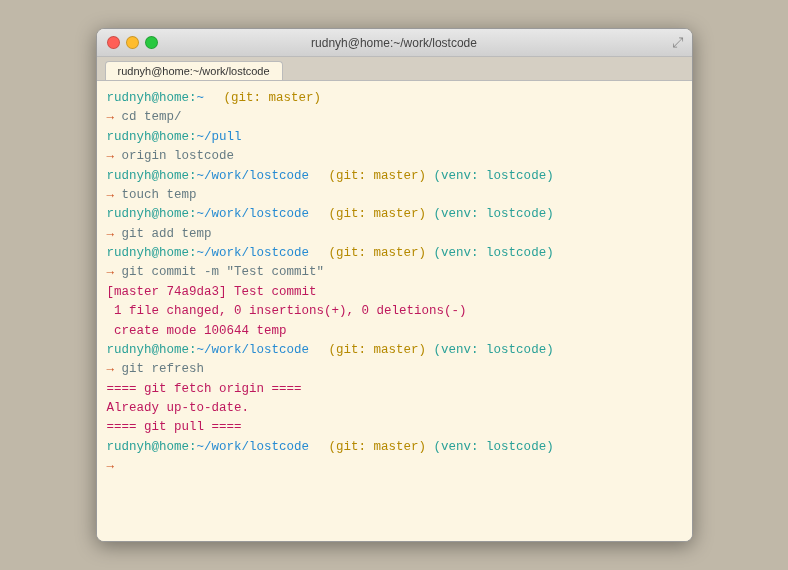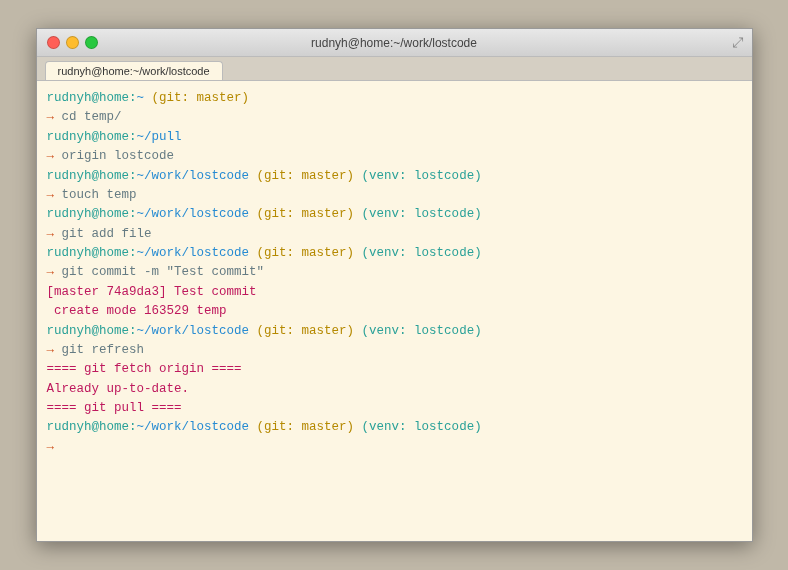--- a/index.html
+++ b/index.html
@@ -6,23 +6,23 @@
     body {
       background: #c0b8a8;
       display: flex;
       justify-content: center;
       align-items: center;
       width: 788px;
       height: 570px;
       font-family: 'Courier New', Courier, monospace;
     }
     .window {
-      width: 717px;
+      width: 597px;
       background: #fdf6e3;
-      border-radius: 0;
+      border-radius: 8px;
       box-shadow: 0 4px 20px rgba(0,0,0,0.4);
       overflow: hidden;
       border: 1px solid #999;
     }
     .title-bar {
       background: linear-gradient(to bottom, #e8e8e8, #d0d0d0);
       height: 28px;
       display: flex;
       align-items: center;
       justify-content: center;
@@ -78,21 +78,21 @@
       font-size: 12.5px;
       line-height: 1.55;
       background: #fdf6e3;
       min-height: 460px;
     }
     .line { display: block; white-space: pre; }
     .c-green { color: #be185d; }
     .c-yellow { color: #b58900; }
     .prompt-user { color: #2aa198; }
     .prompt-path { color: #268bd2; }
-    .prompt-git { color: #b58900; }
+    .prompt-git { color: #b58900; margin-left: 12px; }
     .prompt-venv { color: #2aa198; }
     .prompt-arrow { color: #cb4b16; }
     .cmd-text { color: #657b83; }
     .output-text { color: #be185d; }
   </style>
 </head>
 <body>
 
 <div class="window">
   <div class="title-bar">
@@ -116,30 +116,31 @@
     <span class="line"><span class="prompt-user">rudnyh@home:</span><span class="prompt-path">~/pull</span></span>
 
     <span class="line"><span class="prompt-arrow">→</span><span class="cmd-text"> origin lostcode</span></span>
 
     <span class="line"><span class="prompt-user">rudnyh@home:</span><span class="prompt-path">~/work/lostcode</span> <span class="prompt-git c-yellow">(git: master)</span> <span class="prompt-venv">(venv: lostcode)</span></span>
 
     <span class="line"><span class="prompt-arrow">→</span><span class="cmd-text"> touch temp</span></span>
 
     <span class="line"><span class="prompt-user">rudnyh@home:</span><span class="prompt-path">~/work/lostcode</span> <span class="prompt-git c-yellow">(git: master)</span> <span class="prompt-venv">(venv: lostcode)</span></span>
 
-    <span class="line"><span class="prompt-arrow">→</span><span class="cmd-text"> git add file</span></span>
+    <span class="line"><span class="prompt-arrow">→</span><span class="cmd-text"> git add temp</span></span>
 
     <span class="line"><span class="prompt-user">rudnyh@home:</span><span class="prompt-path">~/work/lostcode</span> <span class="prompt-git c-yellow">(git: master)</span> <span class="prompt-venv">(venv: lostcode)</span></span>
 
     <span class="line"><span class="prompt-arrow">→</span><span class="cmd-text"> git commit -m "Test commit"</span></span>
 
     <span class="line output-text">[master 74a9da3] Test commit</span>
 
+    <span class="line output-text"> 1 file changed, 0 insertions(+), 0 deletions(-)</span>
 
-    <span class="line output-text"> create mode 163529 temp</span>
+    <span class="line output-text"> create mode 100644 temp</span>
 
     <span class="line"><span class="prompt-user">rudnyh@home:</span><span class="prompt-path">~/work/lostcode</span> <span class="prompt-git c-yellow">(git: master)</span> <span class="prompt-venv">(venv: lostcode)</span></span>
 
     <span class="line"><span class="prompt-arrow">→</span><span class="cmd-text"> git refresh</span></span>
 
     <span class="line c-green">==== git fetch origin ====</span>
 
     <span class="line output-text">Already up-to-date.</span>
 
     <span class="line c-green">==== git pull ====</span>

